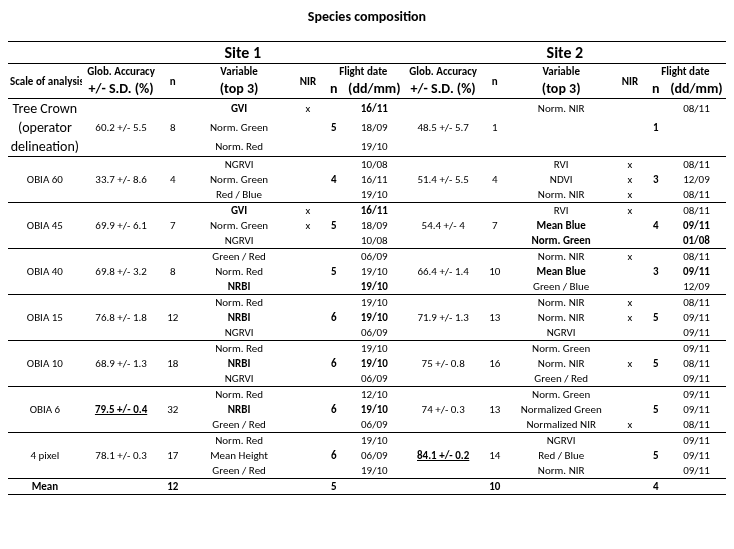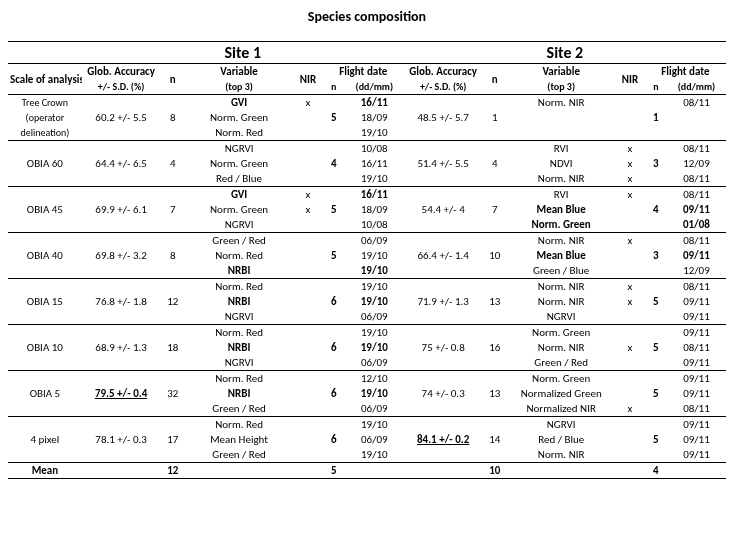--- a/index.html
+++ b/index.html
@@ -31,21 +31,21 @@
     white-space: nowrap;
   }
   td.left { text-align: center; padding-left: 2px;}
   .bt { border-top: 1.5px solid #000; }
   .bb { border-bottom: 1.5px solid #000; }
   .bb-thin { border-bottom: 1px solid #000; }
   .bold { font-weight: bold; }
   .italic { }
   .underline { text-decoration: underline; }
   .site-h { font-size: 16px; font-weight: bold; }
-  .sub { font-size: 10px; }
+  .sub { font-size: 14px; }
   col.scale { width: 60px; }
   col.acc   { width: 64px; }
   col.n     { width: 20px; }
   col.var   { width: 88px; }
   col.nir   { width: 24px; }
   col.fn    { width: 18px; }
   col.fd    { width: 48px; }
 </style>
 </head>
 <body>
@@ -127,21 +127,21 @@
         <td class="sub">delineation)</td>
         <td class="left">Norm. Red</td>
         <td></td>
         <td>19/10</td>
         <td class="left"></td>
         <td></td>
         <td></td>
       </tr>
       <tr>
         <td rowspan="3">OBIA 60</td>
-        <td rowspan="3">64.4 +/- 6.5</td>
+        <td rowspan="3">33.7 +/- 8.6</td>
         <td rowspan="3">4</td>
         <td class="left">NGRVI</td>
         <td></td>
         <td class="bold" rowspan="3">4</td>
         <td>10/08</td>
         <td rowspan="3">51.4 +/- 5.5</td>
         <td rowspan="3">4</td>
         <td class="left">RVI</td>
         <td>x</td>
         <td class="bold" rowspan="3">3</td>
@@ -281,21 +281,21 @@
       </tr>
       <tr class="bb-thin">
         <td class="left">NGRVI</td>
         <td></td>
         <td>06/09</td>
         <td class="left">Green / Red</td>
         <td></td>
         <td>09/11</td>
       </tr>
       <tr>
-        <td rowspan="3">OBIA 5</td>
+        <td rowspan="3">OBIA 6</td>
         <td class="bold underline" rowspan="3">79.5 +/- 0.4</td>
         <td rowspan="3">32</td>
         <td class="left">Norm. Red</td>
         <td></td>
         <td class="bold" rowspan="3">6</td>
         <td>12/10</td>
         <td rowspan="3">74 +/- 0.3</td>
         <td rowspan="3">13</td>
         <td class="left">Norm. Green</td>
         <td></td>

